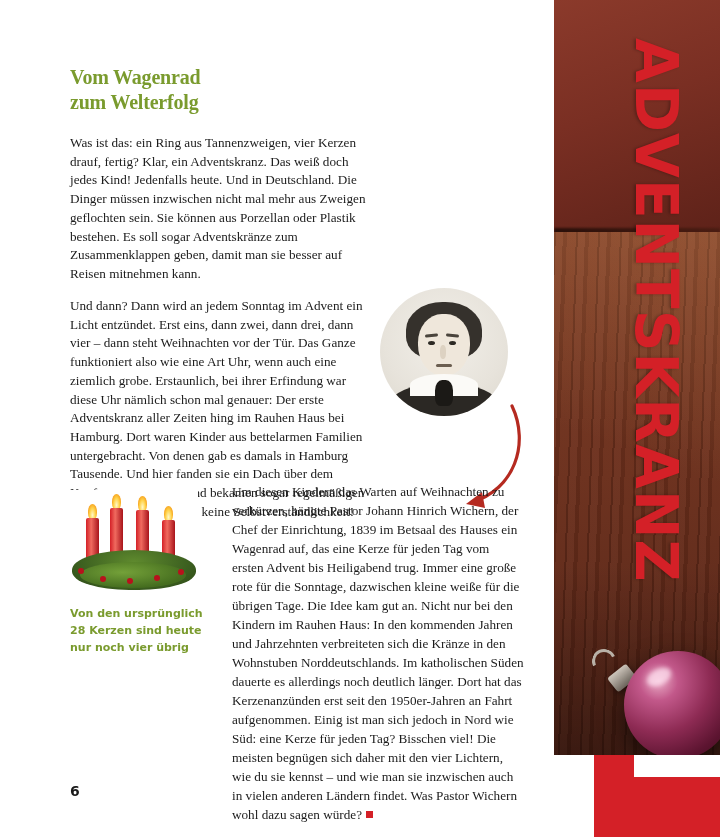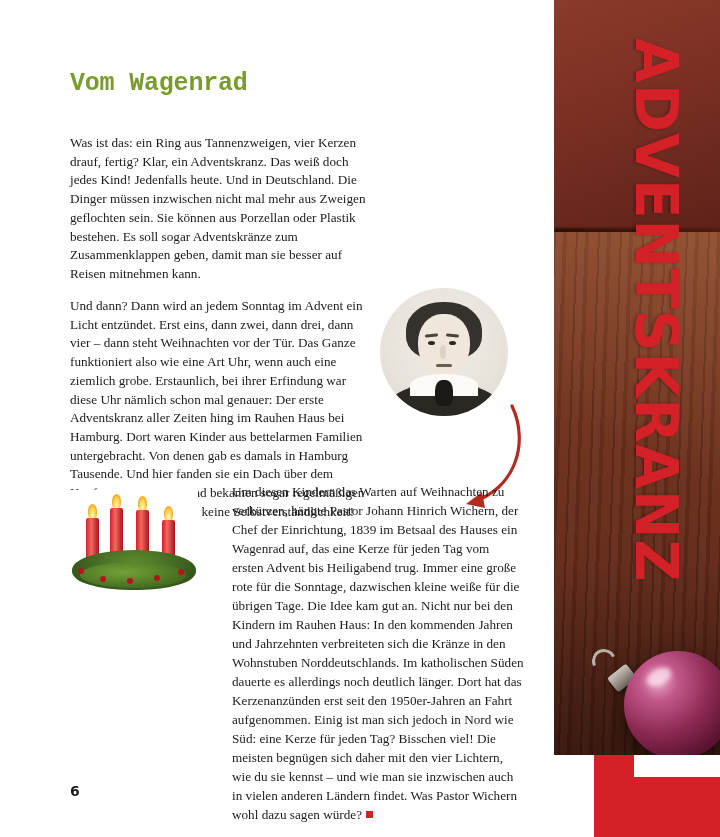--- a/index.html
+++ b/index.html
@@ -158,23 +158,23 @@
     height: 60px;
     background: #d42027;
   }
 
   
   .headline {
     position: absolute;
     left: 70px;
     top: 52px;
     width: 420px;
-    font-family: Liberation Mono, monospace;
+    font-family: Liberation Serif, serif;
     font-weight: 700;
-    font-size: 25px;
+    font-size: 20px;
     line-height: 1.22;
     color: #7a9b2e;
     letter-spacing: -0.2px;
   }
 
   
   .col-left {
     position: absolute;
     left: 70px;
     top: 126px;
@@ -393,20 +393,21 @@
       <div class="red-corner-bar2"></div>
     </div>
   </div>
 
   <div class="vertical-title">
     <span>ADVENTSKRANZ</span>
   </div>
 
   <h1 class="headline">
     <span>Vom Wagenrad</span><br>
+    <span>zum Welterfolg</span>
   </h1>
 
   <div class="col-left">
     <p>Was ist das: ein Ring aus Tannenzweigen, vier Kerzen drauf, fertig? Klar, ein Adventskranz. Das weiß doch jedes Kind! Jedenfalls heute. Und in Deutschland. Die Dinger müssen inzwischen nicht mal mehr aus Zweigen geflochten sein. Sie können aus Porzellan oder Plastik bestehen. Es soll sogar Adventskränze zum Zusammenklappen geben, damit man sie besser auf Reisen mitnehmen kann.</p>
     <p>Und dann? Dann wird an jedem Sonntag im Advent ein Licht entzündet. Erst eins, dann zwei, dann drei, dann vier – dann steht Weihnachten vor der Tür. Das Ganze funktioniert also wie eine Art Uhr, wenn auch eine ziemlich grobe. Erstaunlich, bei ihrer Erfindung war diese Uhr nämlich schon mal genauer: Der erste Adventskranz aller Zeiten hing im Rauhen Haus bei Hamburg. Dort waren Kinder aus bettelarmen Familien untergebracht. Von denen gab es damals in Hamburg Tausende. Und hier fanden sie ein Dach über dem Kopf, genug zu essen und bekamen sogar regelmäßigen Schulunterricht. Damals keine Selbstverständlichkeit!</p>
   </div>
 
   <div class="portrait">
     <div class="p-hair"></div>
     <div class="p-face"></div>
@@ -438,20 +439,25 @@
     <div class="candle c4"></div>
     <div class="w-green"></div>
     <div class="w-green2"></div>
     <div class="berry b1"></div>
     <div class="berry b2"></div>
     <div class="berry b3"></div>
     <div class="berry b4"></div>
     <div class="berry b5"></div>
   </div>
 
+  <div class="caption">
+    <span>Von den ursprünglich</span><br>
+    <span>28 Kerzen sind heute</span><br>
+    <span>nur noch vier übrig</span>
+  </div>
 
   <div class="col-right">
     <p><span>Um diesen Kindern das Warten auf Weihnachten zu verkürzen, hängte Pastor Johann Hinrich Wichern, der Chef der Einrichtung, 1839 im Betsaal des Hauses ein Wagenrad auf, das eine Kerze für jeden Tag vom ersten Advent bis Heiligabend trug. Immer eine große rote für die Sonntage, dazwischen kleine weiße für die übrigen Tage. Die Idee kam gut an. Nicht nur bei den Kindern im Rauhen Haus: In den kommenden Jahren und Jahrzehnten verbreiteten sich die Kränze in den Wohnstuben Norddeutschlands. Im katholischen Süden dauerte es allerdings noch deutlich länger. Dort hat das Kerzenanzünden erst seit den 1950er-Jahren an Fahrt aufgenommen. Einig ist man sich jedoch in Nord wie Süd: eine Kerze für jeden Tag? Bisschen viel! Die meisten begnügen sich daher mit den vier Lichtern, wie du sie kennst – und wie man sie inzwischen auch in vielen anderen Ländern findet. Was Pastor Wichern wohl dazu sagen würde?</span><span class="end-square"></span></p>
   </div>
 
   <div class="page-number">6</div>
 
 </div>
 
 </body></html>

